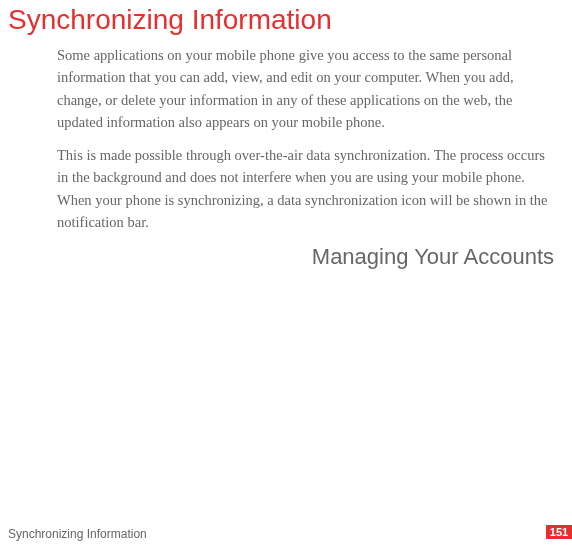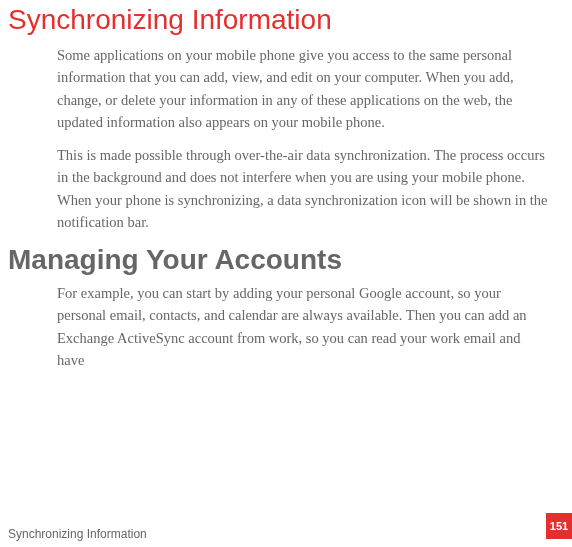--- a/index.html
+++ b/index.html
@@ -13,44 +13,45 @@
       height: 547px;
       background: #ffffff;
       position: relative;
       overflow: hidden;
     }
     .page-tab {
       position: absolute;
       right: 0;
       bottom: 8px;
       width: 26px;
-      height: 26px;
+      height: 14px;
       background: #e62e2e;
       color: #ffffff;
       font-size: 11px;
       display: flex;
       align-items: center;
       justify-content: center;
       font-weight: bold;
     }
     .content {
       padding: 4px 18px 0 8px;
     }
     .main-heading {
       color: #e62e2e;
       font-size: 28px;
       font-weight: normal;
       margin-bottom: 8px;
     }
     .sub-heading {
       color: #666666;
-      font-size: 28px;
-      font-weight: bold;
+      font-size: 22px;
+      font-weight: normal;
       margin-top: 4px;
       margin-bottom: 6px;
+      text-align: right;
     }
     .body-text {
       color: #666666;
       font-size: 14.5px;
       line-height: 1.55;
       margin-left: 49px;
       margin-bottom: 10px;
       margin-right: 4px;
       font-family: Liberation Serif, serif;
     }
@@ -63,17 +64,16 @@
     }
   </style>
 </head>
 <body>
 
 <div class="content">
   <h1 class="main-heading">Synchronizing Information</h1>
   <p class="body-text">Some applications on your mobile phone give you access to the same personal information that you can add, view, and edit on your computer. When you add, change, or delete your information in any of these applications on the web, the updated information also appears on your mobile phone.</p>
   <p class="body-text">This is made possible through over-the-air data synchronization. The process occurs in the background and does not interfere when you are using your mobile phone. When your phone is synchronizing, a data synchronization icon will be shown in the notification bar.</p>
   <h2 class="sub-heading">Managing Your Accounts</h2>
-  <p class="body-text">For example, you can start by adding your personal Google account, so your personal email, contacts, and calendar are always available. Then you can add an Exchange ActiveSync account from work, so you can read your work email and have</p>
 </div>
 
 <div class="footer">Synchronizing Information</div>
 <div class="page-tab">151</div>
 
 </body></html>

